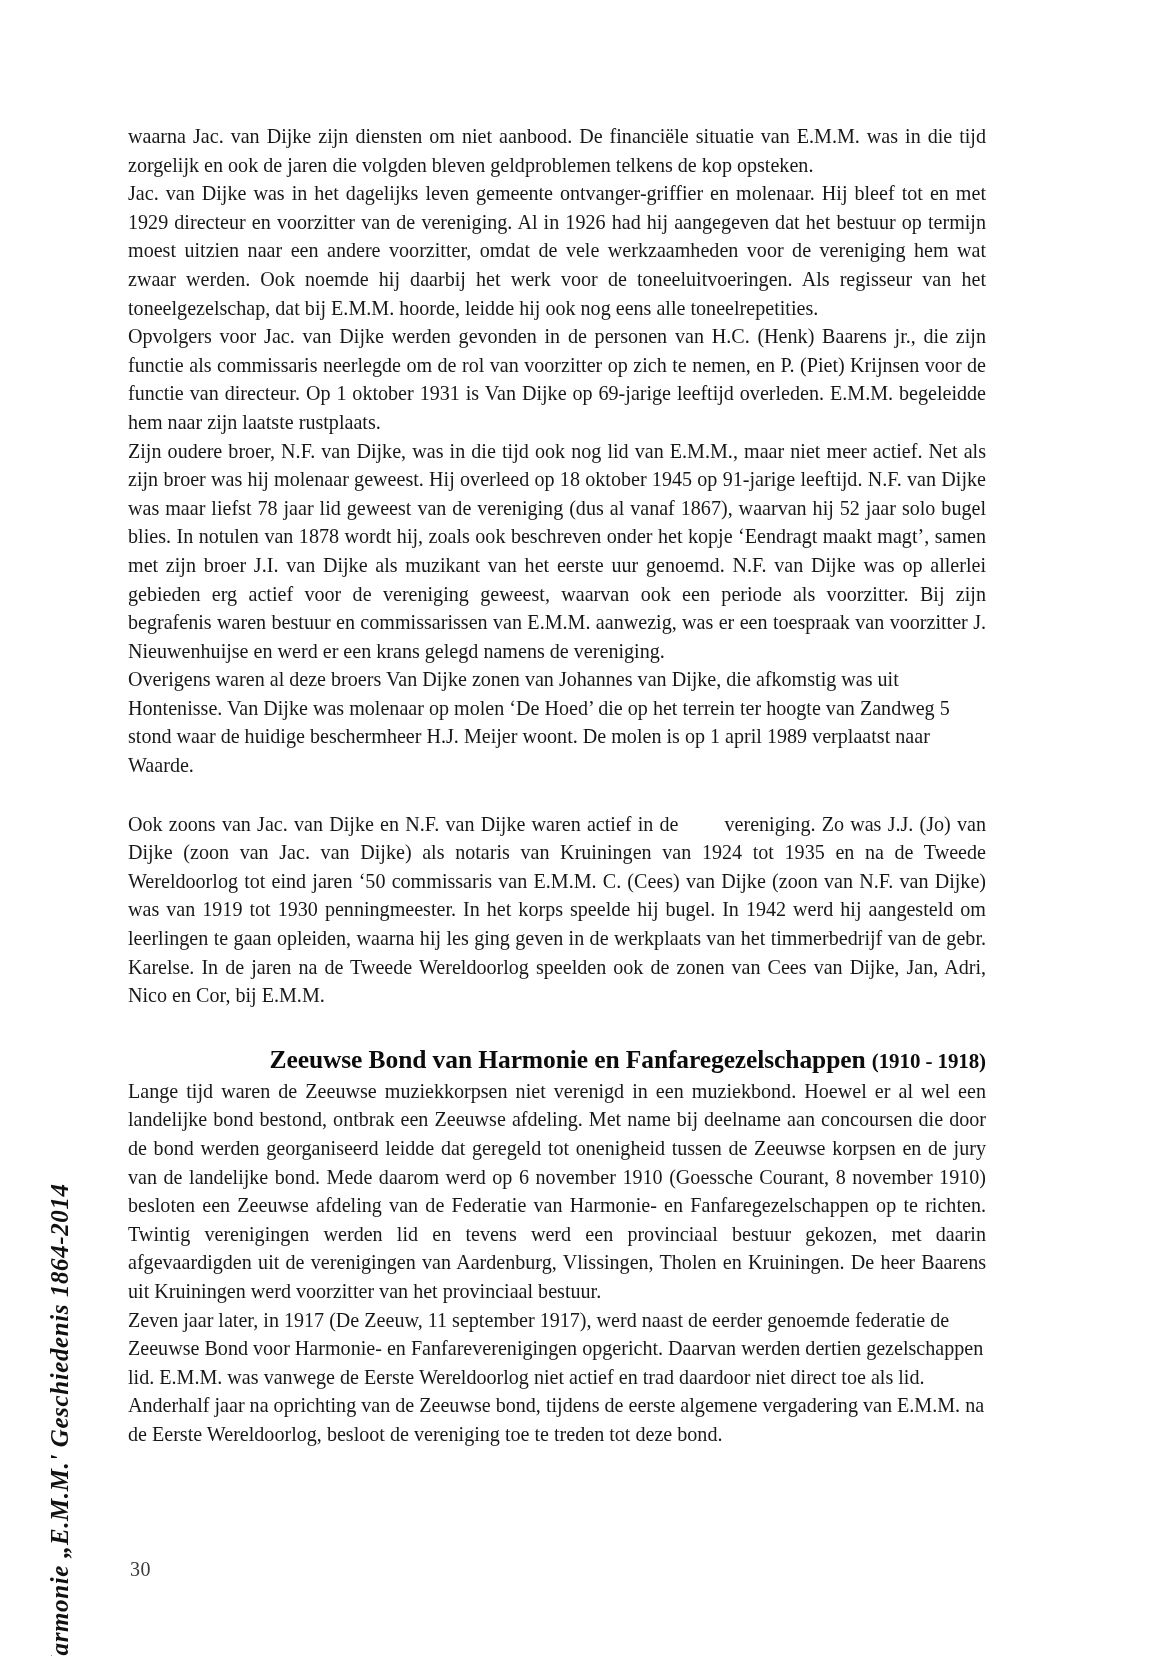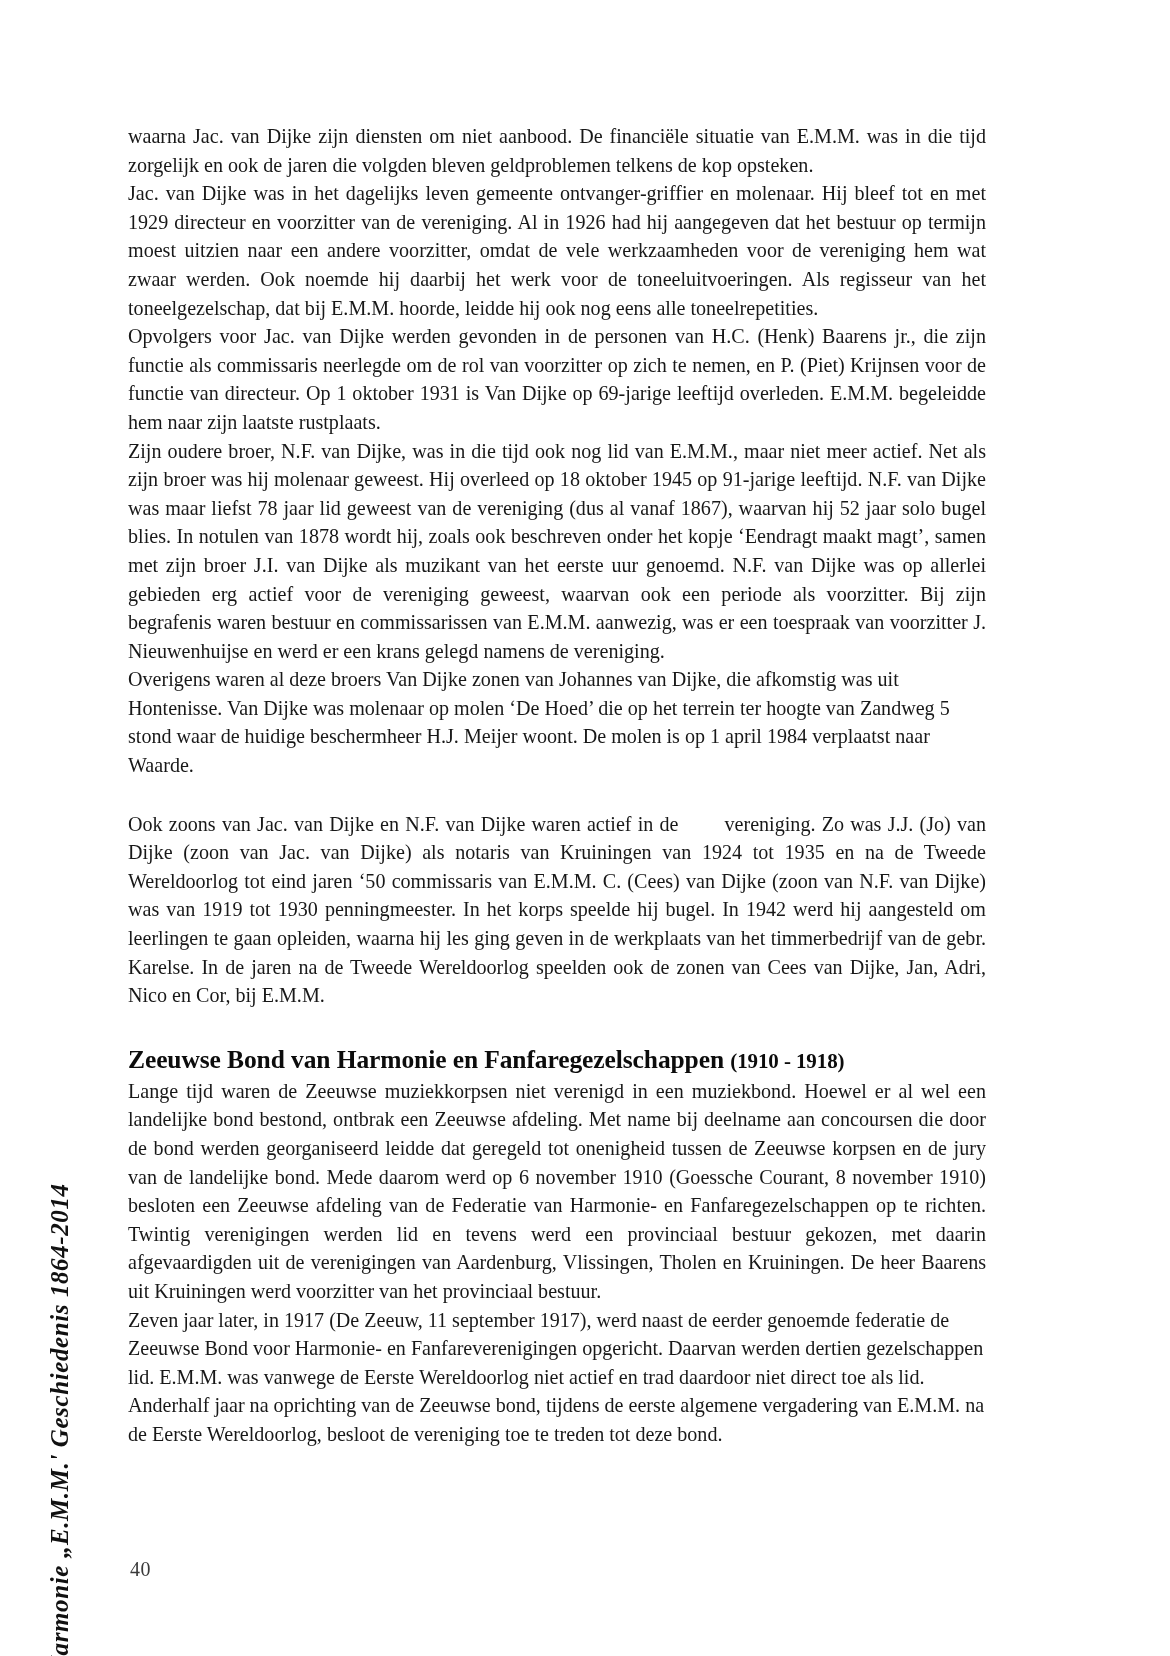--- a/index.html
+++ b/index.html
@@ -71,20 +71,21 @@
     height: 30px;
   }
 
   h2.section-heading {
     margin: 0;
     font-size: 25.5px;
     line-height: 32px;
     font-weight: bold;
     color: #0c0c0c;
     letter-spacing: -0.1px;
+    text-align: right;
   }
   h2.section-heading .years {
     font-size: 21px;
   }
 
   .heading-space {
     height: 34px;
   }
 
   
@@ -110,30 +111,30 @@
   <div class="side-rail">
     <div class="side-rail-text">Kon. Harmonie „E.M.M.' Geschiedenis 1864-2014</div>
   </div>
 
   <div class="content">
 
     <p class="para">waarna Jac. van Dijke zijn diensten om niet aanbood. De financiële situatie van E.M.M. was in die tijd zorgelijk en ook de jaren die volgden bleven geldproblemen telkens de kop opsteken.</p>
     <p class="para">Jac. van Dijke was in het dagelijks leven gemeente ontvanger-griffier en molenaar. Hij bleef tot en met 1929 directeur en voorzitter van de vereniging. Al in 1926 had hij aangegeven dat het bestuur op termijn moest uitzien naar een andere voorzitter, omdat de vele werkzaamheden voor de vereniging hem wat zwaar werden. Ook noemde hij daarbij het werk voor de toneeluitvoeringen. Als regisseur van het toneelgezelschap, dat bij E.M.M. hoorde, leidde hij ook nog eens alle toneelrepetities.</p>
     <p class="para">Opvolgers voor Jac. van Dijke werden gevonden in de personen van H.C. (Henk) Baarens jr., die zijn functie als commissaris neerlegde om de rol van voorzitter op zich te nemen, en P. (Piet) Krijnsen voor de functie van directeur. Op 1 oktober 1931 is Van Dijke op 69-jarige leeftijd overleden. E.M.M. begeleidde hem naar zijn laatste rustplaats.</p>
     <p class="para">Zijn oudere broer, N.F. van Dijke, was in die tijd ook nog lid van E.M.M., maar niet meer actief. Net als zijn broer was hij molenaar geweest. Hij overleed op 18 oktober 1945 op 91-jarige leeftijd. N.F. van Dijke was maar liefst 78 jaar lid geweest van de vereniging (dus al vanaf 1867), waarvan hij 52 jaar solo bugel blies. In notulen van 1878 wordt hij, zoals ook beschreven onder het kopje ‘Eendragt maakt magt’, samen met zijn broer J.I. van Dijke als muzikant van het eerste uur genoemd. N.F. van Dijke was op allerlei gebieden erg actief voor de vereniging geweest, waarvan ook een periode als voorzitter. Bij zijn begrafenis waren bestuur en commissarissen van E.M.M. aanwezig, was er een toespraak van voorzitter J. Nieuwenhuijse en werd er een krans gelegd namens de vereniging.</p>
-    <p class="para last-left">Overigens waren al deze broers Van Dijke zonen van Johannes van Dijke, die afkomstig was uit Hontenisse. Van Dijke was molenaar op molen ‘De Hoed’ die op het terrein ter hoogte van Zandweg 5 stond waar de huidige beschermheer H.J. Meijer woont. De molen is op 1 april 1984 verplaatst naar Waarde.</p>
+    <p class="para last-left">Overigens waren al deze broers Van Dijke zonen van Johannes van Dijke, die afkomstig was uit Hontenisse. Van Dijke was molenaar op molen ‘De Hoed’ die op het terrein ter hoogte van Zandweg 5 stond waar de huidige beschermheer H.J. Meijer woont. De molen is op 1 april 1989 verplaatst naar Waarde.</p>
 
     <div class="gap-block"></div>
 
     <p class="para"><span>Ook zoons van Jac. van Dijke en N.F. van Dijke waren actief in de</span><span class="wide-gap"></span><span>vereniging. Zo was J.J. (Jo) van Dijke (zoon van Jac. van Dijke) als notaris van Kruiningen van 1924 tot 1935 en na de Tweede Wereldoorlog tot eind jaren ‘50 commissaris van E.M.M. C. (Cees) van Dijke (zoon van N.F. van Dijke) was van 1919 tot 1930 penningmeester. In het korps speelde hij bugel. In 1942 werd hij aangesteld om leerlingen te gaan opleiden, waarna hij les ging geven in de werkplaats van het timmerbedrijf van de gebr. Karelse. In de jaren na de Tweede Wereldoorlog speelden ook de zonen van Cees van Dijke, Jan, Adri, Nico en Cor, bij E.M.M.</span></p>
 
     <div class="heading-space"></div>
 
     <h2 class="section-heading"><span>Zeeuwse Bond van Harmonie en Fanfaregezelschappen</span> <span class="years">(1910 - 1918)</span></h2>
 
     <p class="para">Lange tijd waren de Zeeuwse muziekkorpsen niet verenigd in een muziekbond. Hoewel er al wel een landelijke bond bestond, ontbrak een Zeeuwse afdeling. Met name bij deelname aan concoursen die door de bond werden georganiseerd leidde dat geregeld tot onenigheid tussen de Zeeuwse korpsen en de jury van de landelijke bond. Mede daarom werd op 6 november 1910 (Goessche Courant, 8 november 1910) besloten een Zeeuwse afdeling van de Federatie van Harmonie- en Fanfaregezelschappen op te richten. Twintig verenigingen werden lid en tevens werd een provinciaal bestuur gekozen, met daarin afgevaardigden uit de verenigingen van Aardenburg, Vlissingen, Tholen en Kruiningen. De heer Baarens uit Kruiningen werd voorzitter van het provinciaal bestuur.</p>
     <p class="para last-left">Zeven jaar later, in 1917 (De Zeeuw, 11 september 1917), werd naast de eerder genoemde federatie de Zeeuwse Bond voor Harmonie- en Fanfareverenigingen opgericht. Daarvan werden dertien gezelschappen lid. E.M.M. was vanwege de Eerste Wereldoorlog niet actief en trad daardoor niet direct toe als lid. Anderhalf jaar na oprichting van de Zeeuwse bond, tijdens de eerste algemene vergadering van E.M.M. na de Eerste Wereldoorlog, besloot de vereniging toe te treden tot deze bond.</p>
 
   </div>
 
-  <div class="folio">40</div>
+  <div class="folio">30</div>
 
 </div>
 
 </body></html>

